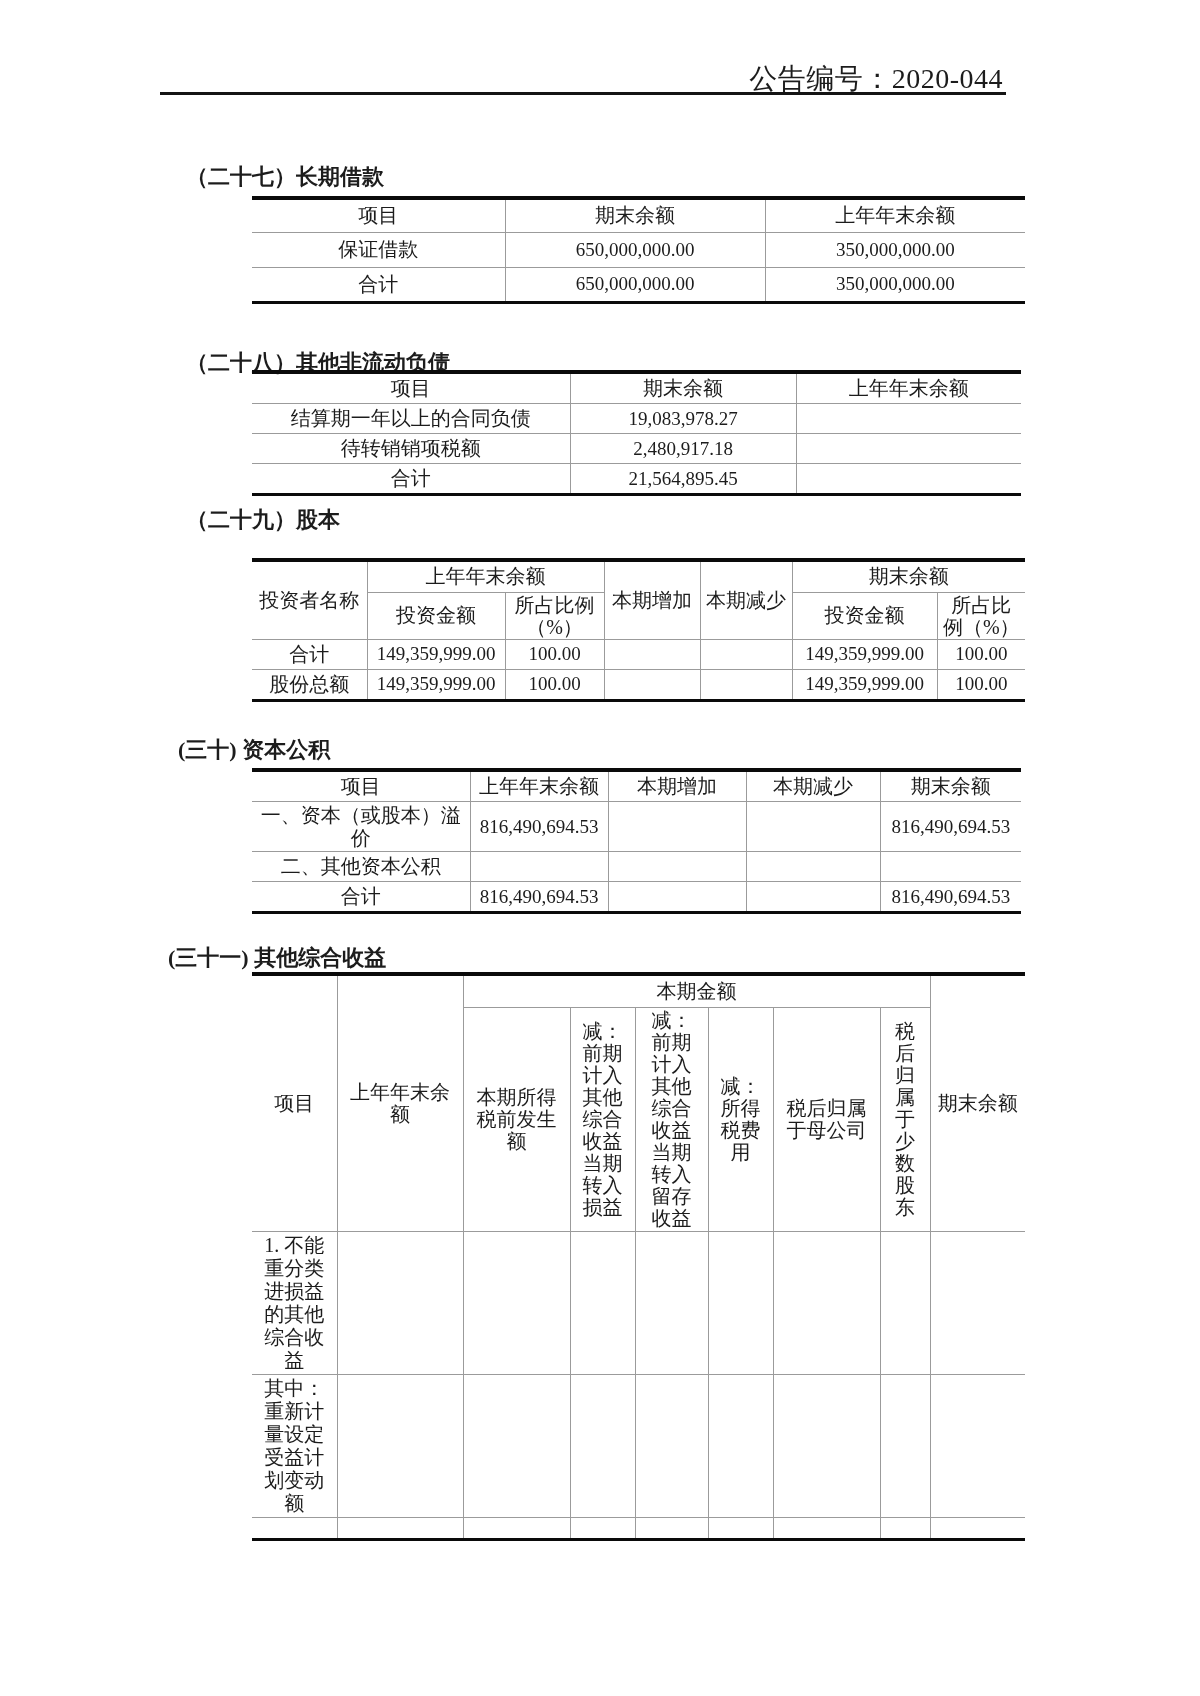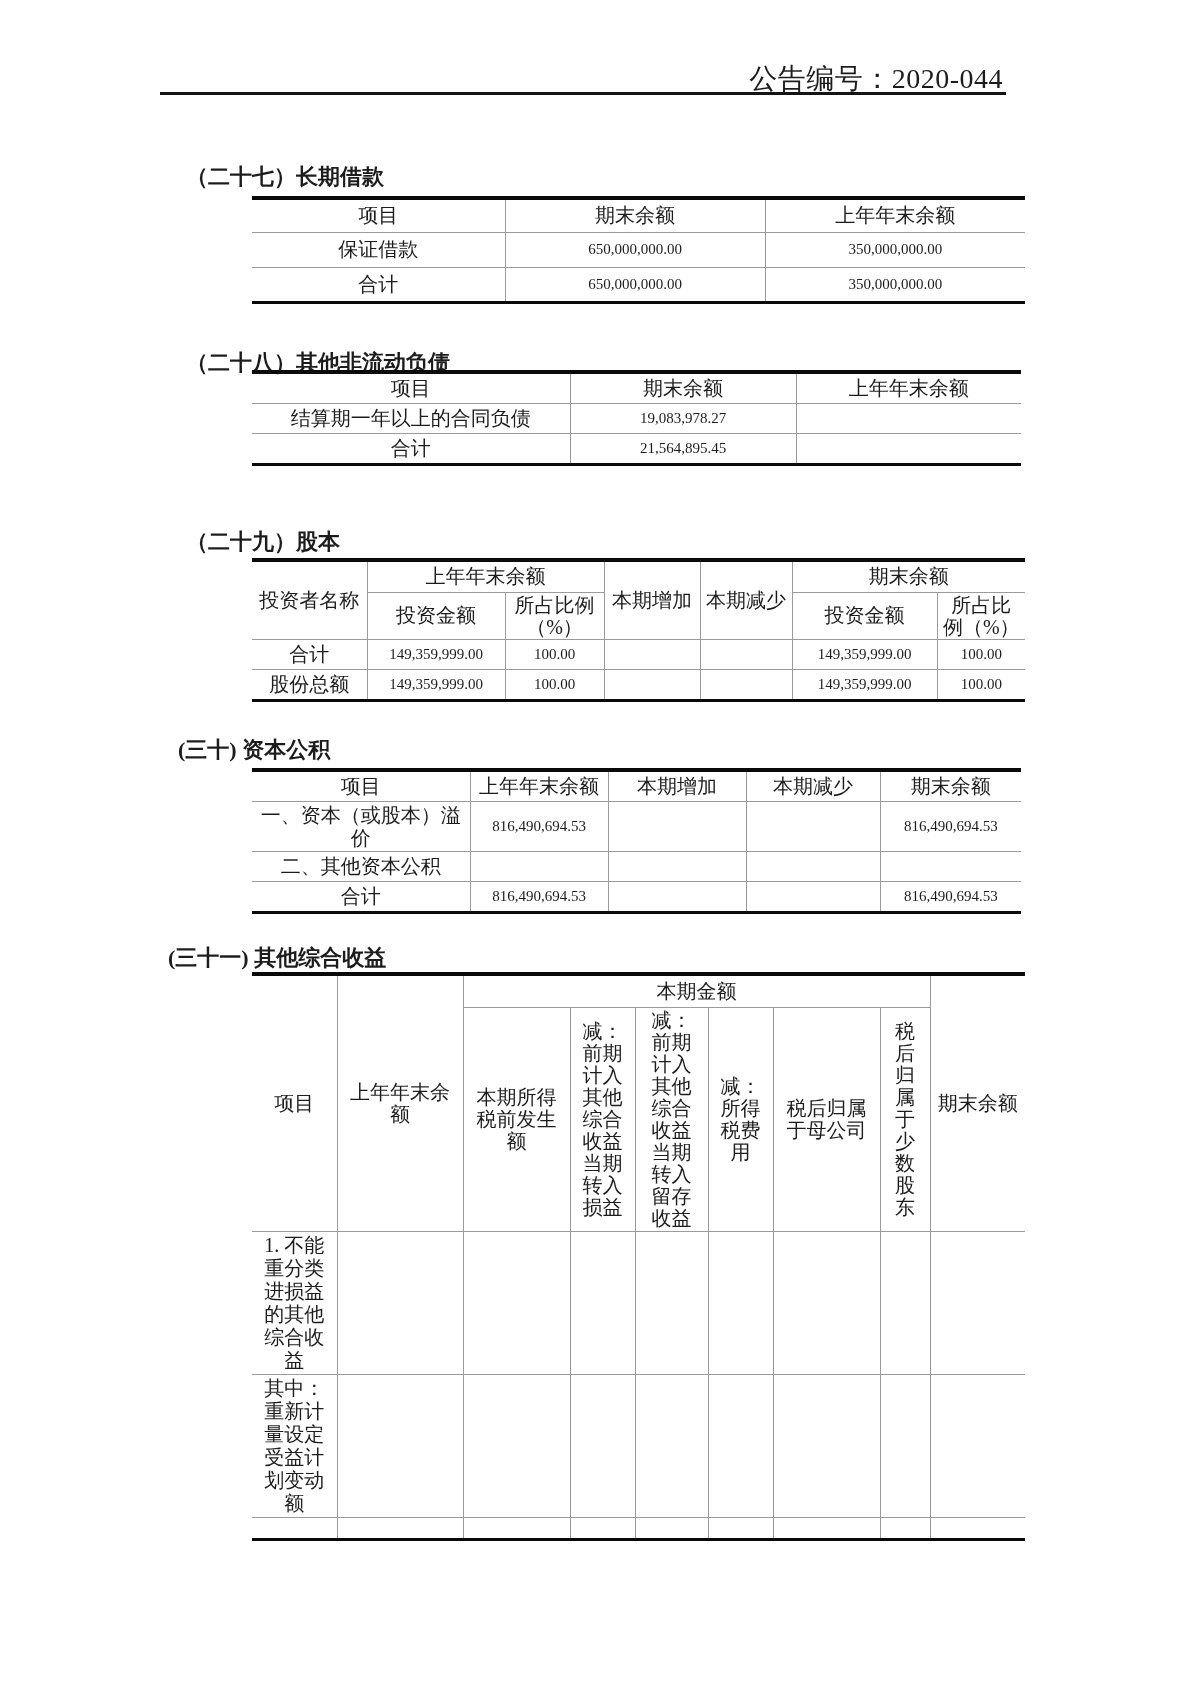--- a/index.html
+++ b/index.html
@@ -19,21 +19,21 @@
   .header-rule{
     position:absolute;top:92px;left:160px;width:846px;height:3px;
     background:#141414;
   }
   .sec-title{
     position:absolute;margin:0;
     font-size:22px;font-weight:bold;white-space:nowrap;
   }
   #title27{top:162px;left:186px;text-align:center;}
   #title28{top:348px;left:186px;}
-  #title29{top:527px;left:186px;text-align:right;}
+  #title29{top:505px;left:186px;text-align:right;}
   #title30{top:735px;left:178px;}
   #title31{top:943px;left:168px;}
 
   table.t{
     position:absolute;left:252px;
     border-collapse:collapse;table-layout:fixed;
     border-top:4px solid #0a0a0a;
     border-bottom:3px solid #0a0a0a;
     font-size:20px;
   }
@@ -49,21 +49,21 @@
     padding:1px 4px;
     overflow:hidden;
     text-align:center;
     vertical-align:middle;
   }
   .t tr > *:first-child{border-left:none;}
   .t tr > *:last-child{border-right:none;}
 
   .lbl{text-align:left;padding-left:12px;}
   .ctr{text-align:center;margin-top:38px;}
-  .num{text-align:right;padding-right:10px;font-size:15px;}
+  .num{text-align:right;padding-right:10px;font-size:19px;}
   .pre{white-space:pre-line;line-height:22px;}
   .toplbl{
     vertical-align:top;text-align:left;
     padding:3px 2px 0 7px;
     white-space:pre-line;line-height:23px;
   }
   .page-number{
     position:absolute;top:1548px;left:0;width:100%;
     text-align:center;font-size:19px;
   }
@@ -111,20 +111,25 @@
       </colgroup>
     <tbody>
         <tr style="height:27px">
       <th>项目</th>
       <th>期末余额</th>
       <th>上年年末余额</th>
     </tr>
     <tr style="height:25px">
       <td class="lbl">结算期一年以上的合同负债</td>
       <td class="num">19,083,978.27</td>
+      <td class="num"></td>
+    </tr>
+    <tr style="height:25px">
+      <td class="lbl">待转销销项税额</td>
+      <td class="num">2,480,917.18</td>
       <td class="num"></td>
     </tr>
     <tr style="height:26px">
       <td class="ctr">合计</td>
       <td class="num">21,564,895.45</td>
       <td class="num"></td>
     </tr>
   </tbody>
     </table>
 

